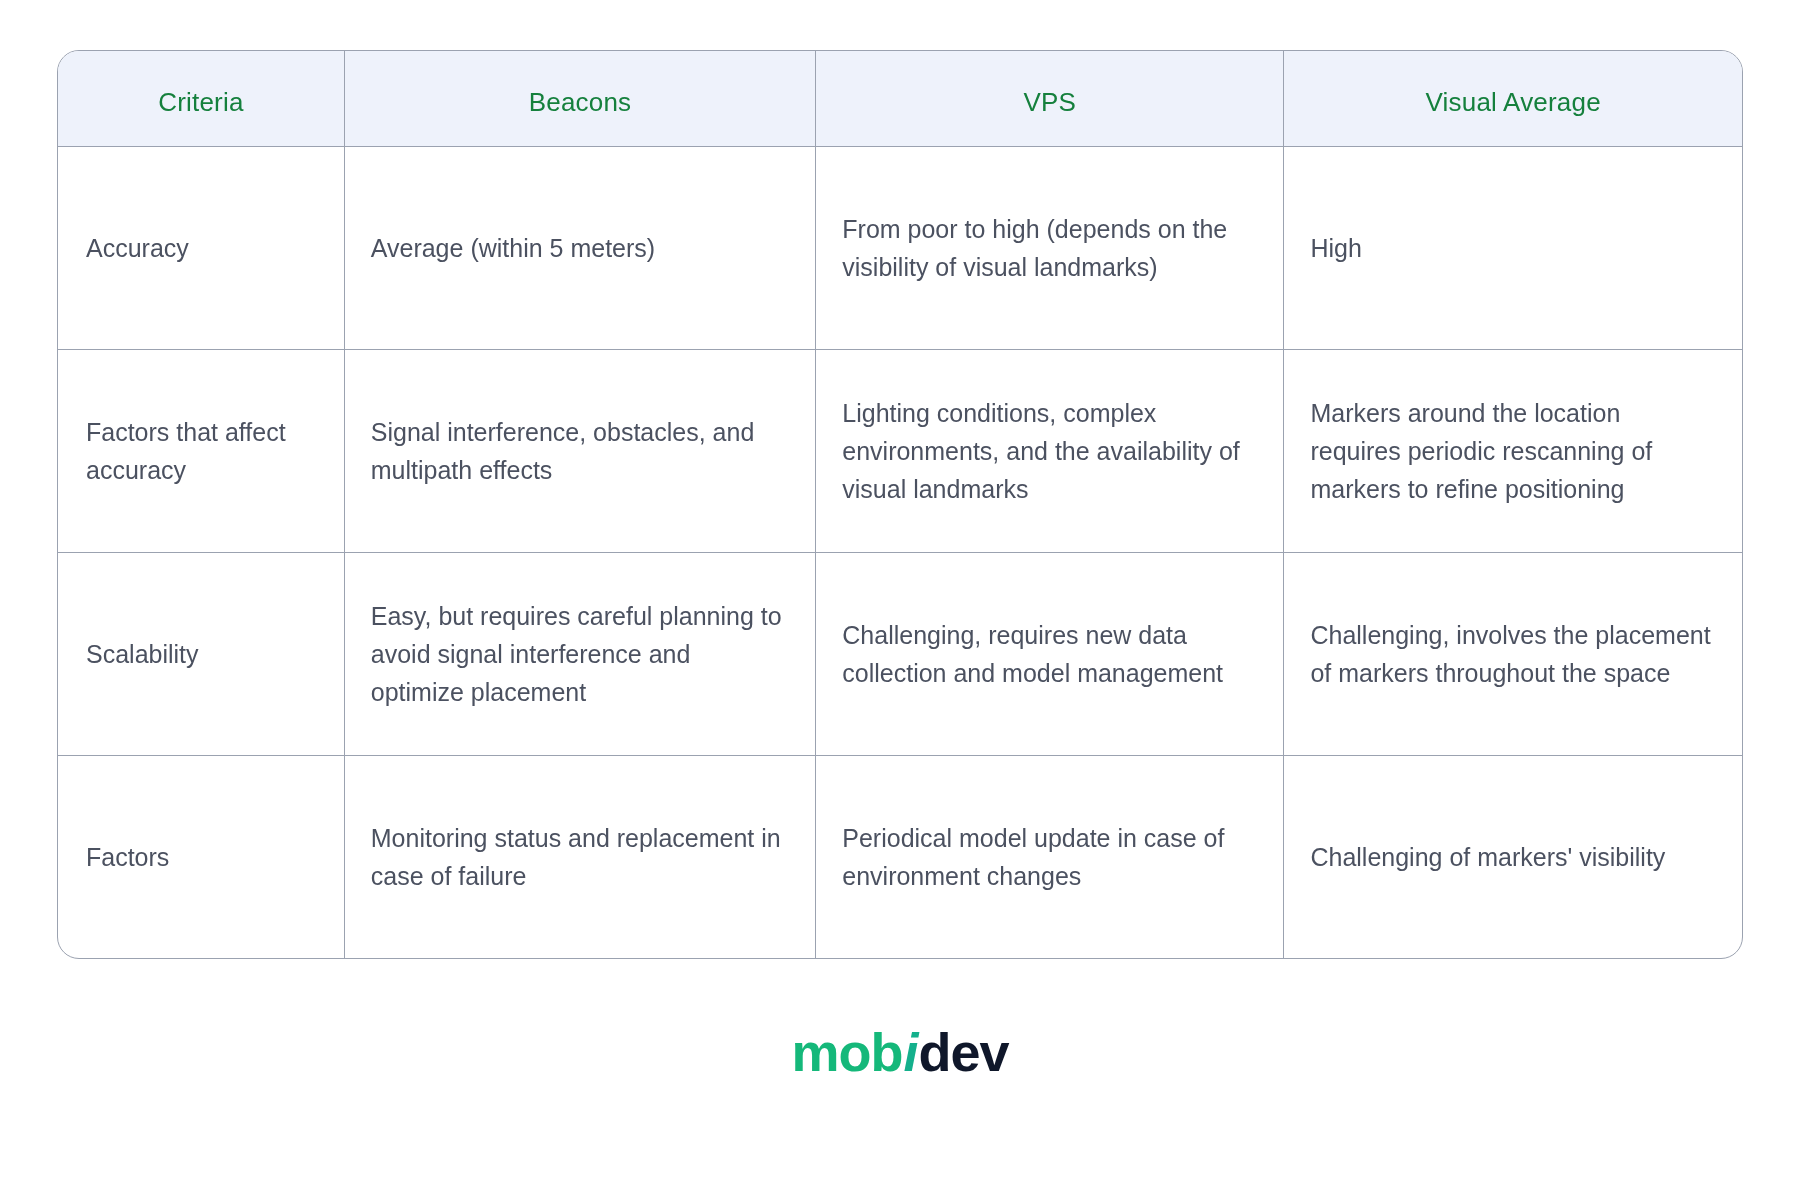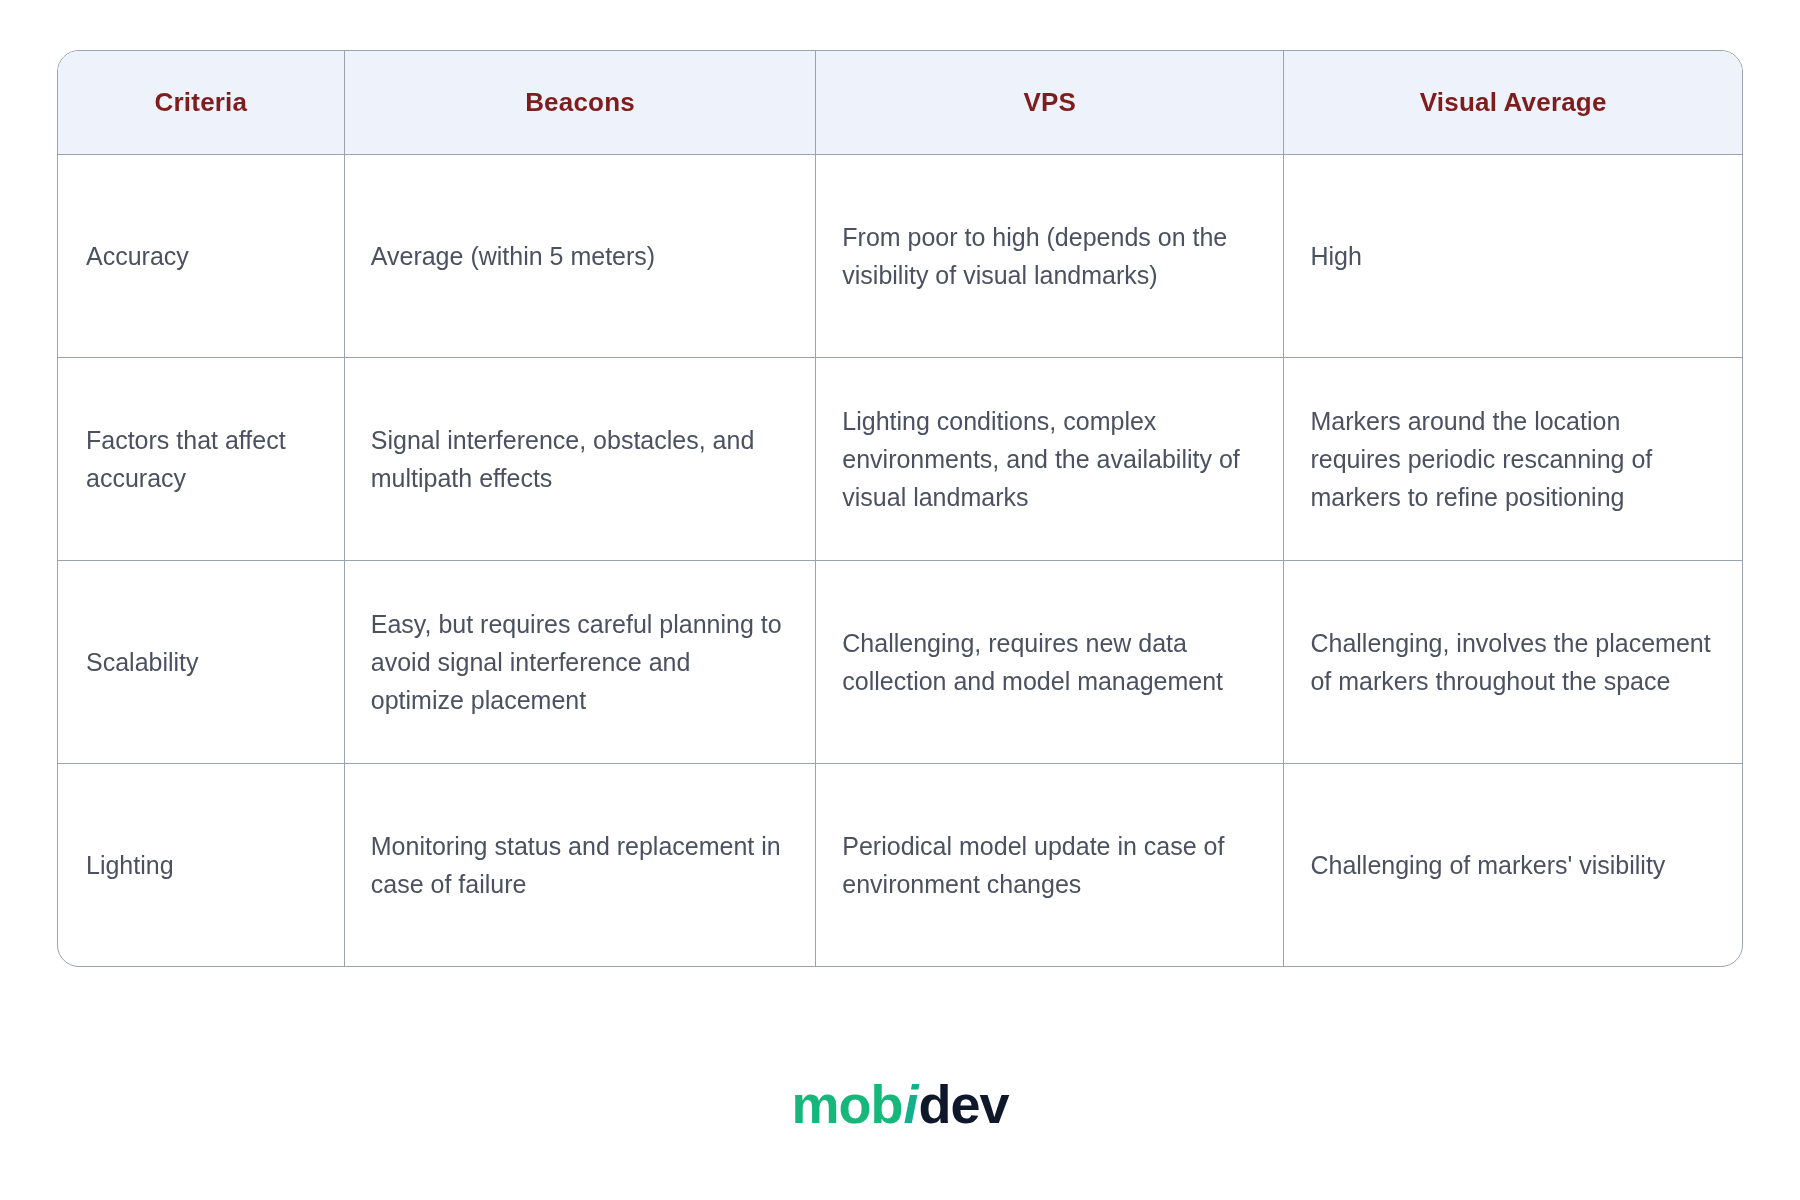--- a/index.html
+++ b/index.html
@@ -38,25 +38,25 @@
     table-layout: fixed;
   }
 
   table.compare col.c-criteria { width: 17.0%; }
   table.compare col.c-beacons  { width: 28.0%; }
   table.compare col.c-vps      { width: 27.8%; }
   table.compare col.c-markers  { width: 27.2%; }
 
   thead th {
     background: #eef2fb;
-    color: #7f1d1d;
+    color: #15803d;
     font-size: 26px;
-    font-weight: bold;
+    font-weight: normal;
     text-align: center;
-    padding: 36px 10px 36px 10px;
+    padding: 36px 10px 28px 10px;
     border-right: 1px solid #9ba2b0;
     border-bottom: 1px solid #9ba2b0;
     letter-spacing: 0.2px;
   }
   thead th:last-child { border-right: none; }
 
   tbody td {
     color: #4b5160;
     font-size: 25px;
     line-height: 1.52;
@@ -82,21 +82,21 @@
 
   .logo {
     margin-top: 62px;
     display: flex;
     align-items: baseline;
     justify-content: center;
     font-size: 54px;
     font-weight: bold;
     letter-spacing: -1px;
   }
-  .logo .part-mob { color: #15b87a; margin-top: 44px; }
+  .logo .part-mob { color: #15b87a; }
   .logo .part-i {
     color: #14b08c;
     font-style: italic;
     padding: 0 1px;
   }
   .logo .part-dev { color: #0f172a; }
 </style>
 </head>
 <body>
 
@@ -131,21 +131,21 @@
           <td>Lighting conditions, complex environments, and the availability of visual landmarks</td>
           <td>Markers around the location requires periodic rescanning of markers to refine positioning</td>
         </tr>
         <tr class="r-scalability">
           <td class="criteria-cell">Scalability</td>
           <td>Easy, but requires careful planning to avoid signal interference and optimize placement</td>
           <td>Challenging, requires new data collection and model management</td>
           <td>Challenging, involves the placement of markers throughout the space</td>
         </tr>
         <tr class="r-support">
-          <td class="criteria-cell">Lighting</td>
+          <td class="criteria-cell">Factors</td>
           <td>Monitoring status and replacement in case of failure</td>
           <td>Periodical model update in case of environment changes</td>
           <td>Challenging of markers' visibility</td>
         </tr>
       </tbody>
     </table>
   </div>
 
   <div class="logo">
     <span class="part-mob">mob</span>

